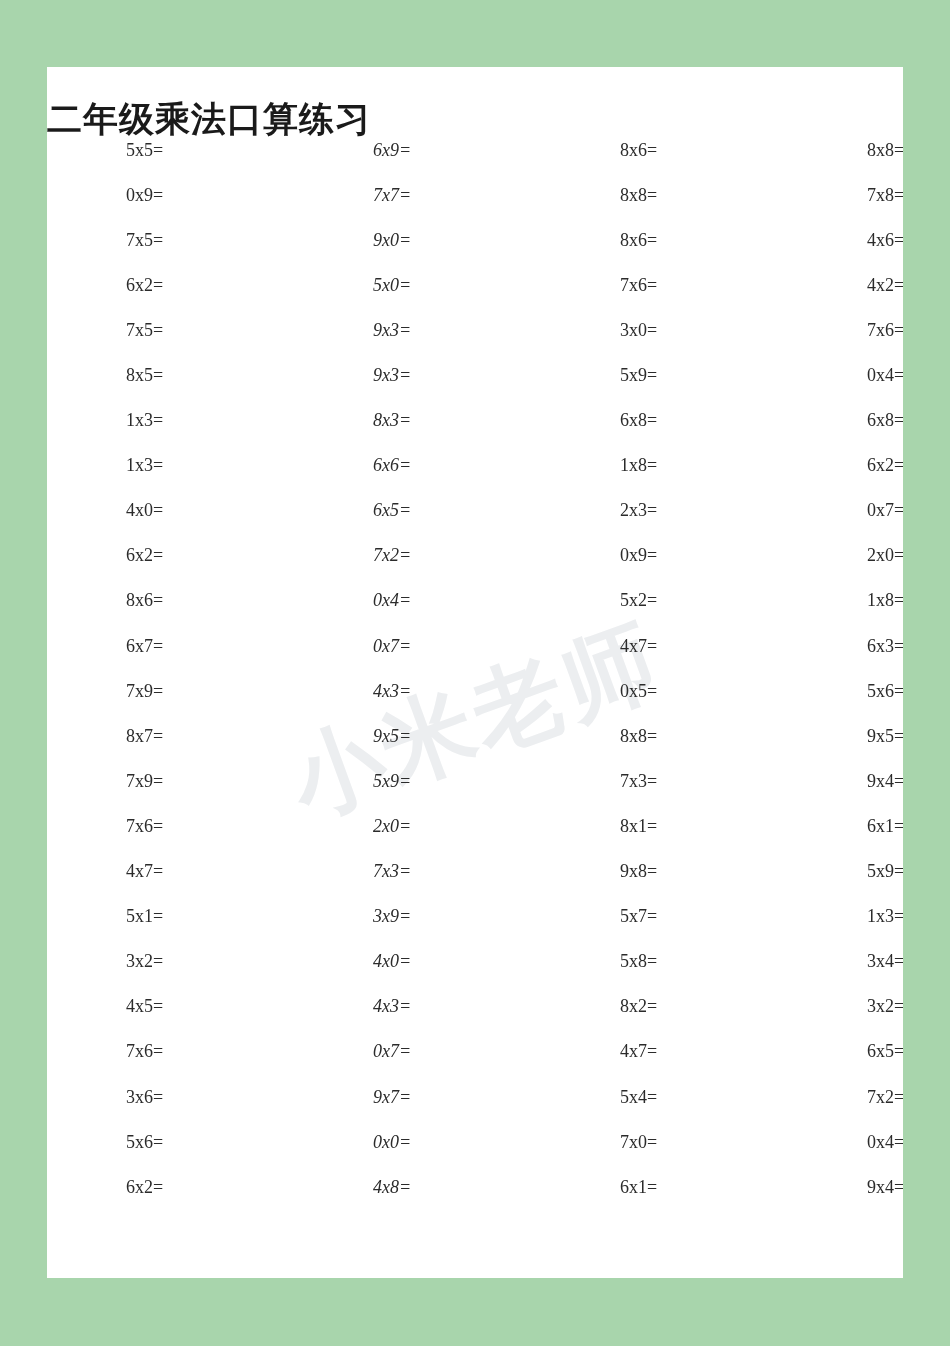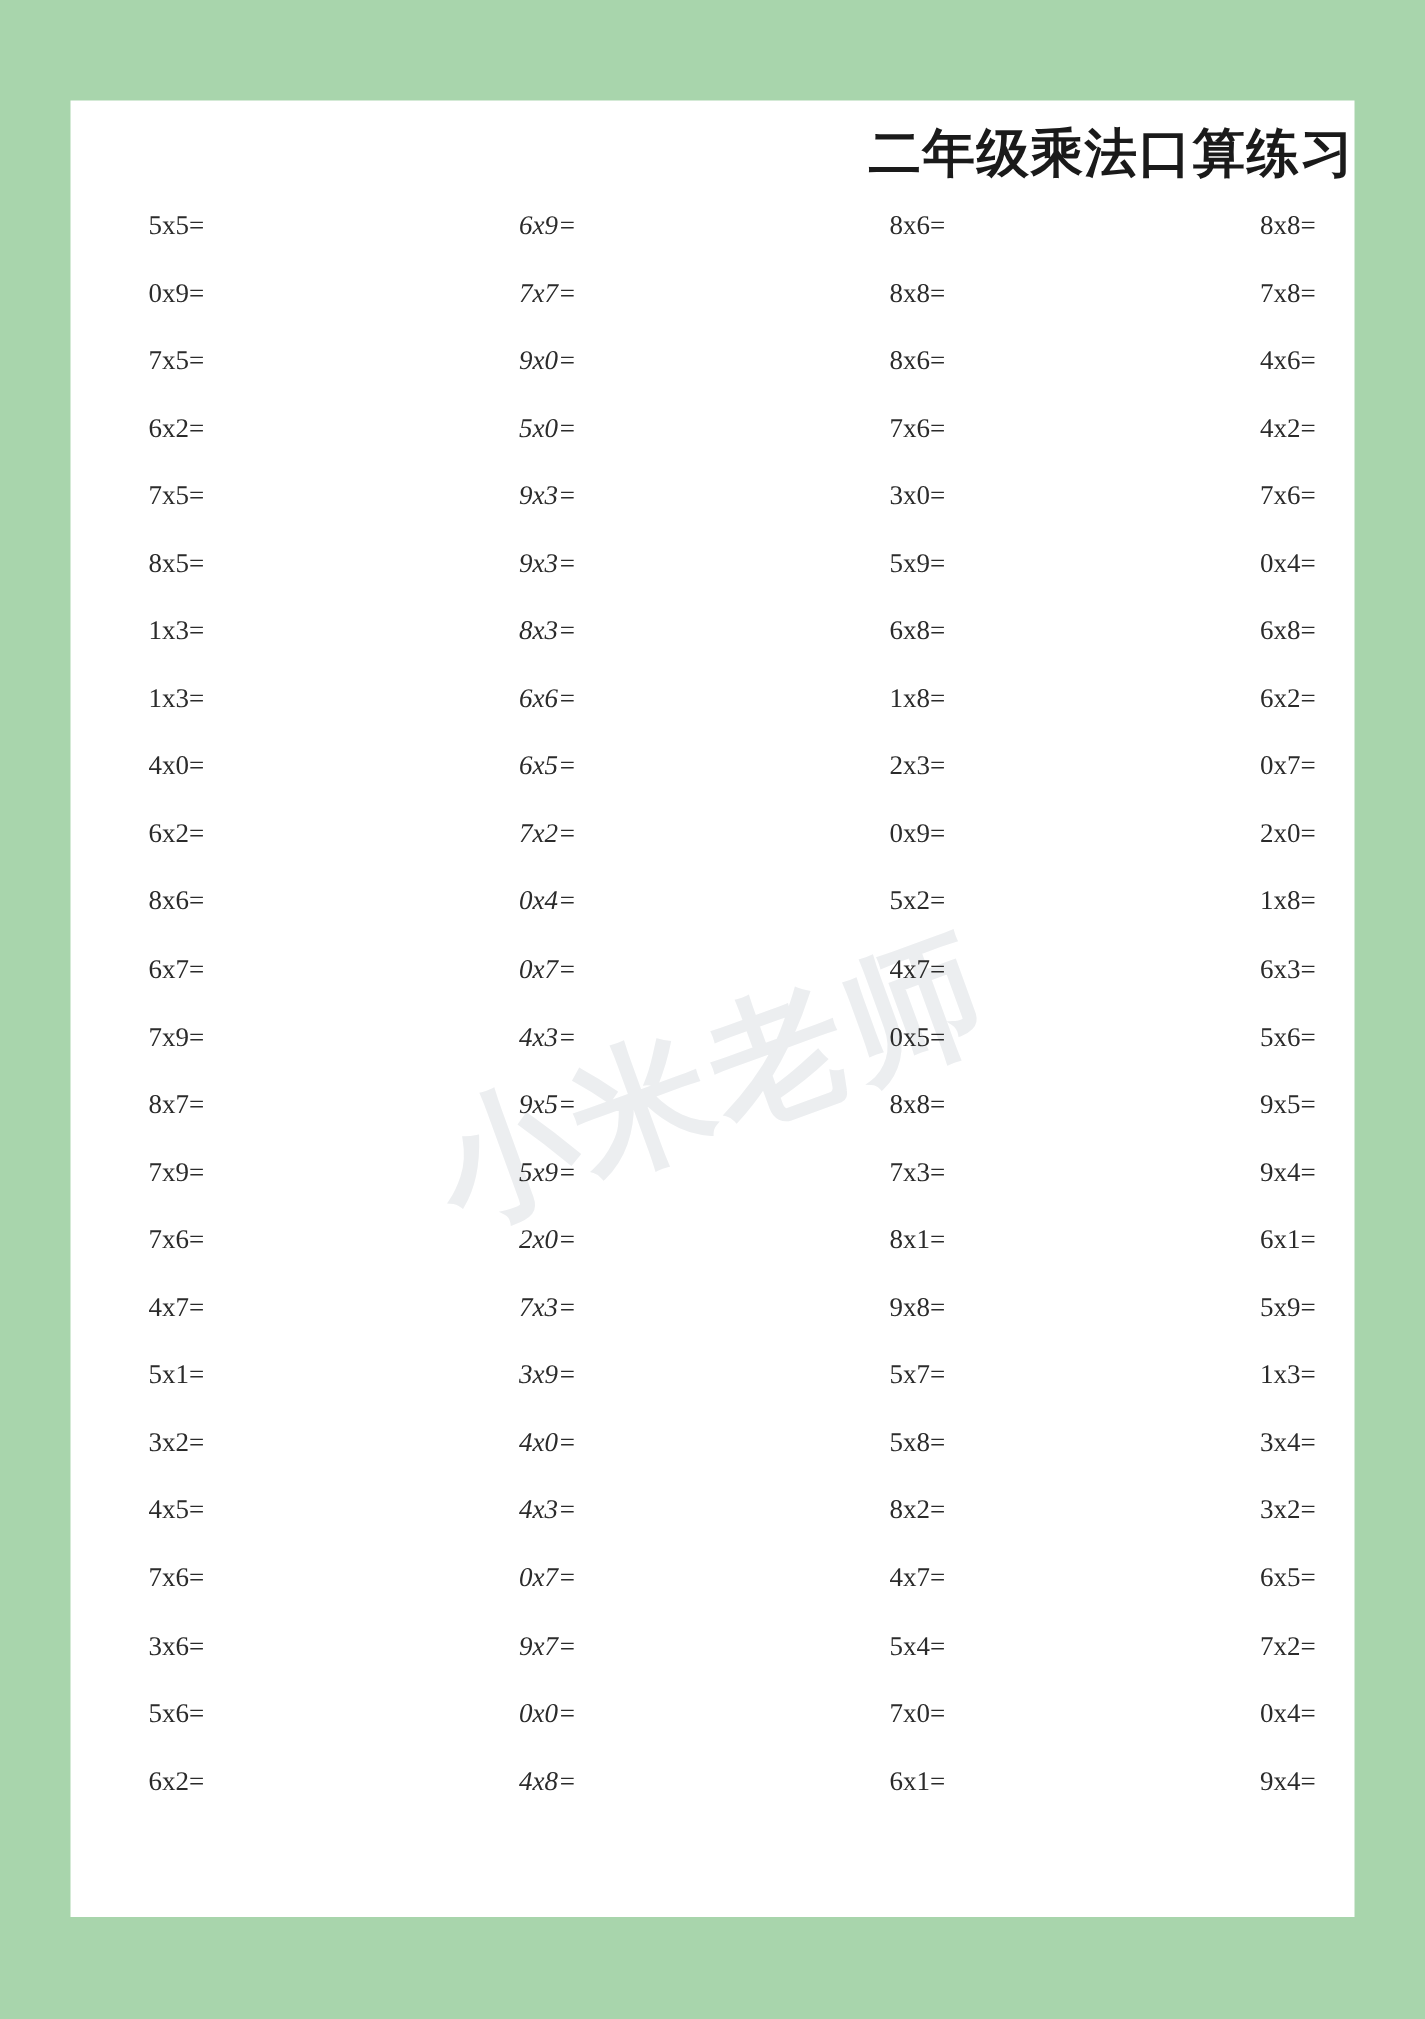--- a/index.html
+++ b/index.html
@@ -44,23 +44,23 @@
     user-select: none;
     pointer-events: none;
     white-space: nowrap;
     z-index: 1;
   }
 
   
   #title {
     position: absolute;
     left: 0;
-    top: 13px;
-    width: 856px;
-    text-align: right;
+    top: 29px;
+    width: 856px;
+    text-align: left;
     font-family: "DejaVu Sans", "Liberation Sans", sans-serif;
     font-size: 35px;
     font-weight: 700;
     color: #1a1a1a;
     letter-spacing: 1px;
     line-height: 46px;
     z-index: 3;
   }
 
   
@@ -79,21 +79,21 @@
   .prob-cell {
     width: 156px;
     flex: 0 0 156px;
     font-family: "Liberation Serif", "DejaVu Serif", serif;
     font-size: 18px;
     color: #2b2b2b;
     text-align: left;
     line-height: 1;
     white-space: nowrap;
   }
-  .prob-row .prob-cell:nth-child(1) { padding-left: 52px; }
+  .prob-row .prob-cell:nth-child(1) { padding-left: 79px; }
   .prob-row .prob-cell:nth-child(2) { padding-left: 91px; font-style: italic; }
   .prob-row .prob-cell:nth-child(3) { padding-left: 91px; }
   .prob-row .prob-cell:nth-child(4) { padding-left: 91px; }
   .prob-row .prob-cell:nth-child(5) { padding-left: 91px; }
 </style>
 </head>
 <body>
 
 <div id="paper">
 

